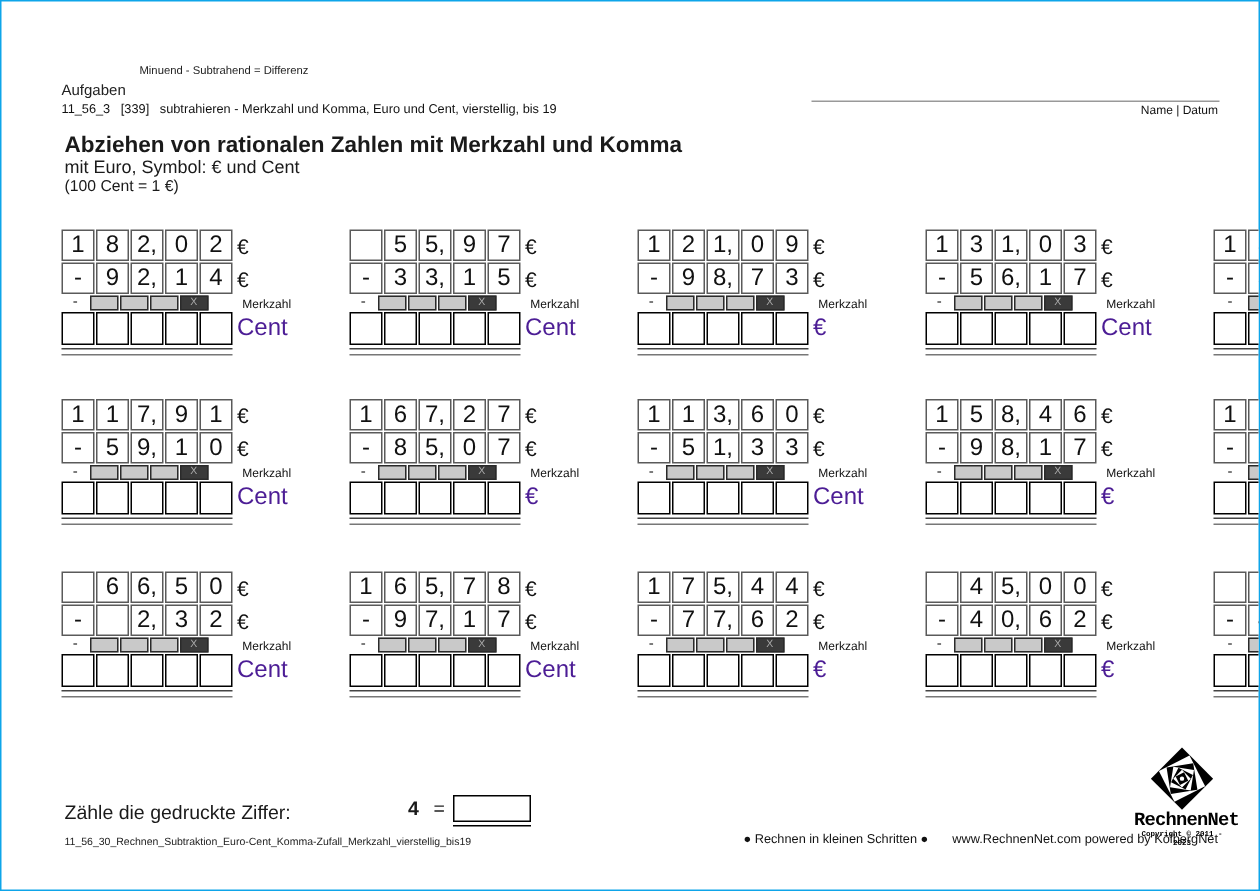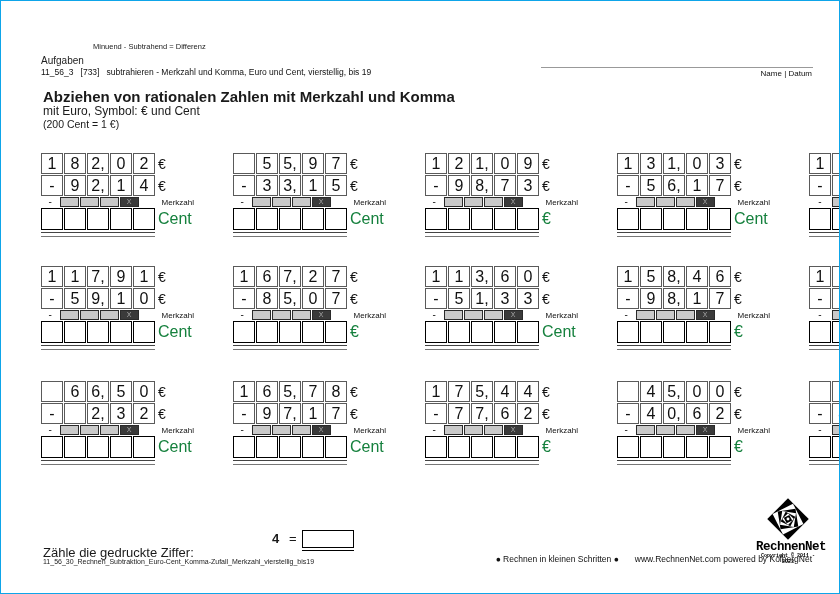--- a/index.html
+++ b/index.html
@@ -38,24 +38,24 @@
   }
   .merk-cell{
     box-sizing:border-box;width:22px;height:10px;margin-right:1px;
     border:1px solid #2a2a2a;background:#c9c9c9;
   }
   .merk-cell.dark{
     background:#3a3a3a;color:#a9a9a9;font-size:7px;line-height:8px;text-align:center;
   }
   .merk-label{font-size:8px;color:#111;margin-left:6px;align-self:center;white-space:nowrap;padding-left:16px;}
   .row-result .cell{border:1px solid #000;height:22px;}
-  .result-label{font-size:16px;margin-left:2px;align-self:center;color:#15803d;}
+  .result-label{font-size:16px;margin-left:2px;align-self:center;color:#4c1d95;}
   .dline{width:114px;height:3px;margin-top:2px;border-top:1px solid #444;border-bottom:1px solid #777;}
   
-  .count-label{left:42px;top:544px;font-size:13px;}
+  .count-label{left:42px;top:533px;font-size:13px;}
   .count-digit{left:271px;top:530px;font-size:13px;font-weight:bold;}
   .count-eq{left:288px;top:530px;font-size:13px;}
   .answer-box{
     left:301px;top:529px;width:50px;height:16px;
     border:1.5px solid #000;background:#fff;
   }
   .answer-box::after{
     content:"";position:absolute;left:-1px;right:-1px;bottom:-4px;height:1px;background:#000;
   }
   
@@ -67,26 +67,26 @@
   .logo-text{font-size:12.5px;font-weight:bold;letter-spacing:-0.5px;line-height:11px;color:#000;}
   .logo-copy{font-size:5px;font-weight:bold;color:#000;line-height:6px;}
 </style>
 </head>
 <body>
 
 <div class="page">
 
   <div class="abs formula">Minuend - Subtrahend = Differenz</div>
   <div class="abs aufgaben">Aufgaben</div>
-  <div class="abs code-line">11_56_3   [733]   subtrahieren - Merkzahl und Komma, Euro und Cent, vierstellig, bis 19</div>
+  <div class="abs code-line">11_56_3   [339]   subtrahieren - Merkzahl und Komma, Euro und Cent, vierstellig, bis 19</div>
   <div class="abs name-line"></div>
   <div class="abs name-datum">Name | Datum</div>
   <div class="abs title">Abziehen von rationalen Zahlen mit Merkzahl und Komma</div>
   <div class="abs subtitle">mit Euro, Symbol: € und Cent</div>
-  <div class="abs note">(200 Cent = 1 €)</div>
+  <div class="abs note">(100 Cent = 1 €)</div>
 
   <div class="abs problems-row r1">
   <div class="problem">
     <div class="prow row-minuend">
       <div class="cell">1</div>
       <div class="cell">8</div>
       <div class="cell">2,</div>
       <div class="cell">0</div>
       <div class="cell">2</div>
       <span class="unit">€</span>

